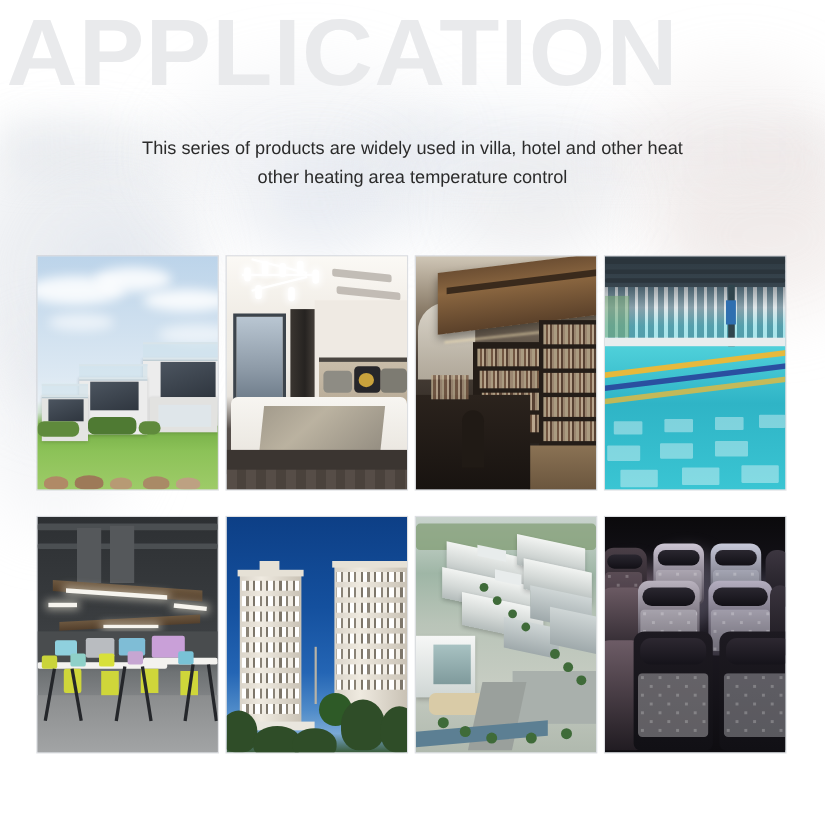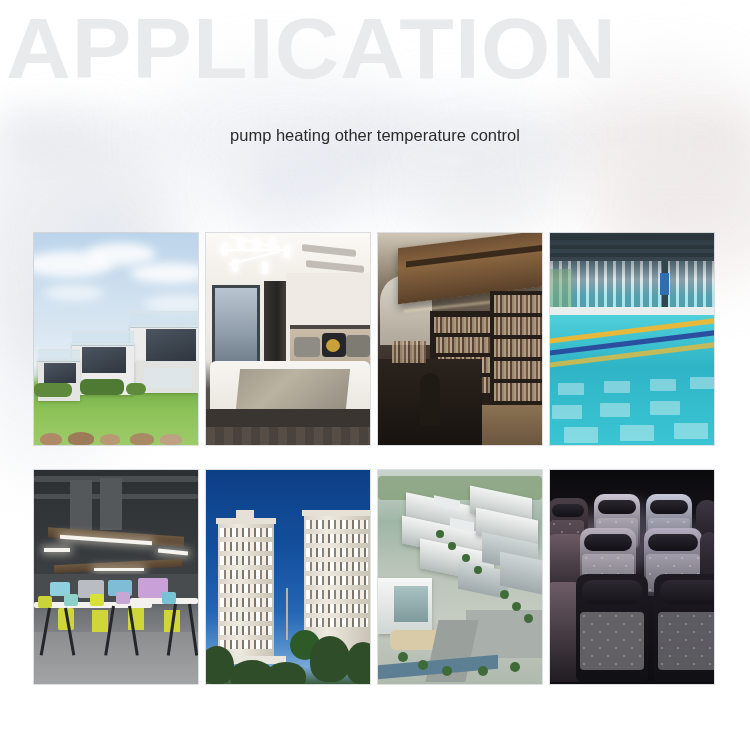--- a/index.html
+++ b/index.html
@@ -188,21 +188,22 @@
     <div class="blob b5"></div>
     <div class="blob b6"></div>
     <div class="blob b7"></div>
     <div class="blob b8"></div>
     <div class="blob b9"></div>
   </div>
 
   <div class="watermark">APPLICATION</div>
 
   <div class="subtitle">
-    <div>pump heating other temperature control</div>
+    <div>This series of products are widely used in villa, hotel and other heat</div>
+    <div>other heating area temperature control</div>
   </div>
 
   <div class="grid">
 
     <div class="cell">
       <div class="ph villa">
         <div class="cloud c1"></div>
           <div class="cloud c2"></div>
           <div class="cloud c3"></div>
         <div class="cloud c4"></div>

